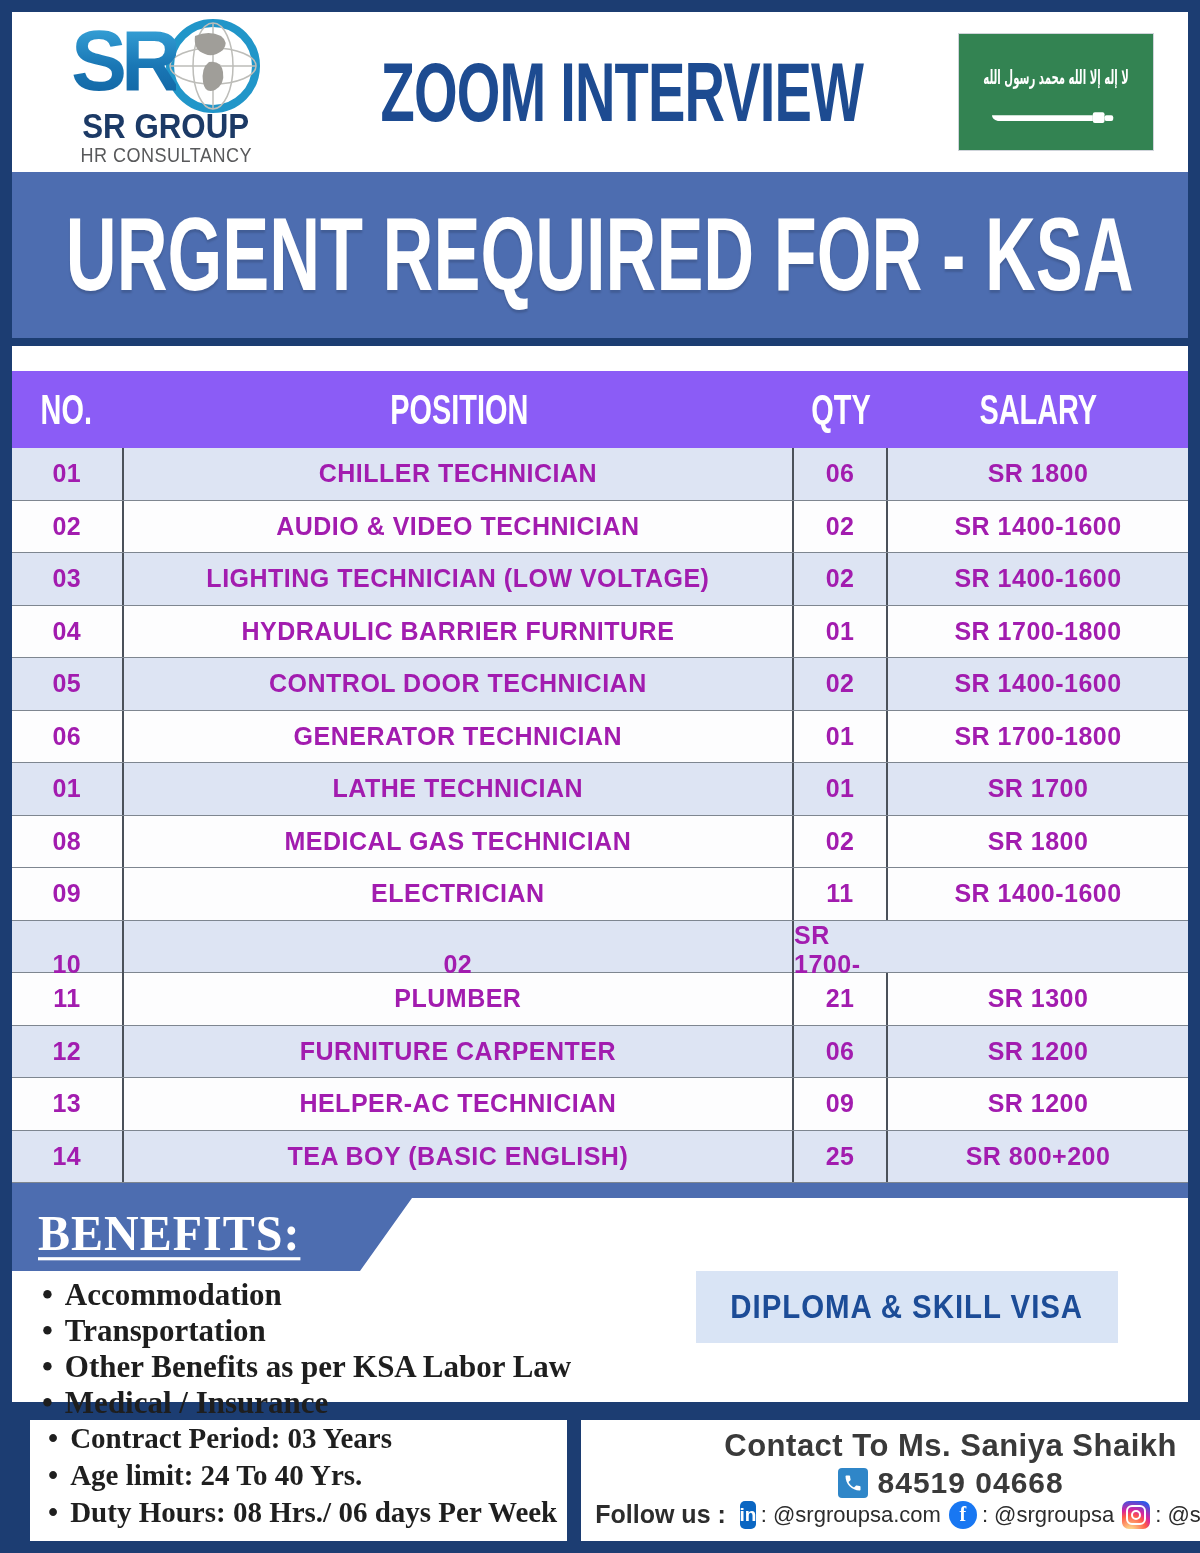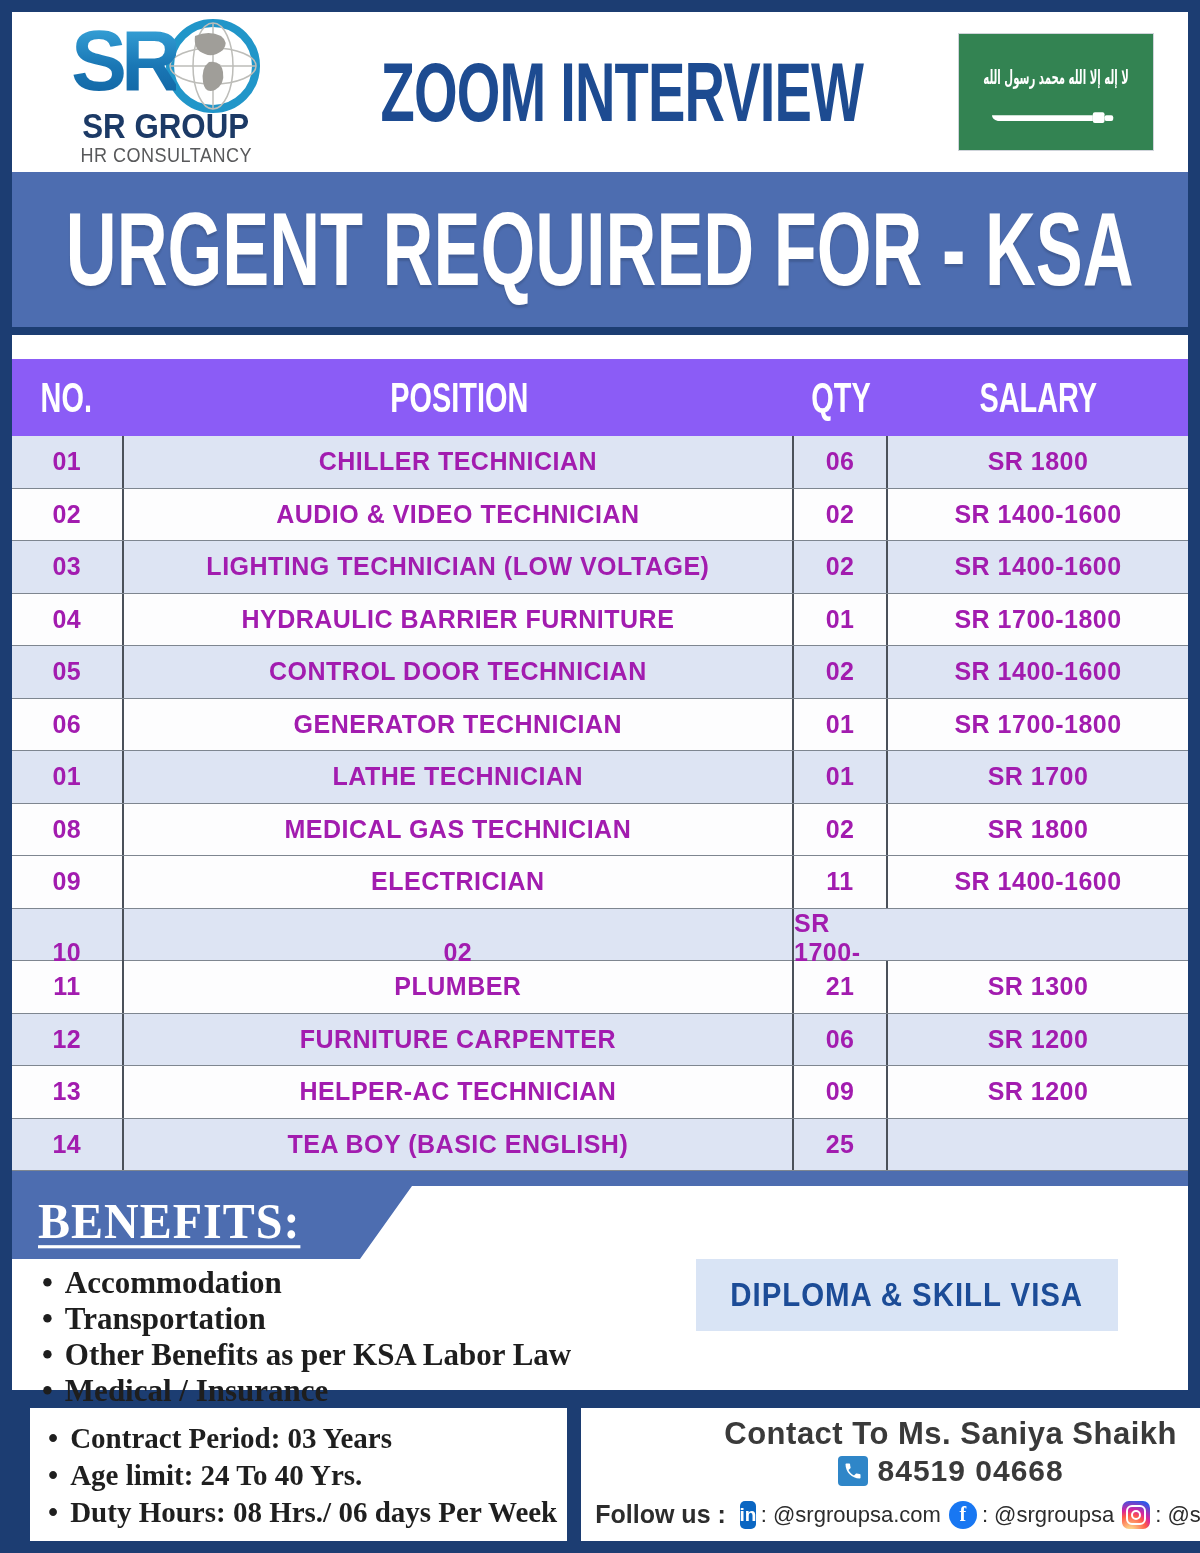--- a/index.html
+++ b/index.html
@@ -46,21 +46,21 @@
     clip-path: polygon(0 0, 100% 0, 100% 15px, 400px 15px, 348px 88px, 0 88px); position: relative; }
   .benefits-title { position: absolute; left: 26px; top: 22px; font-family: "Liberation Serif", serif; font-size: 48px; font-weight: 700; color: #ffffff; text-decoration: underline; text-underline-offset: 7px; text-decoration-thickness: 3px; letter-spacing: 1px; transform: scaleY(1.05); }
   .benefits-list { list-style: none; margin-top: 6px; padding-left: 30px; }
   .benefits-list li { font-family: "Liberation Serif", serif; font-size: 31px; font-weight: 700; color: #1e1e1e; line-height: 36px; }
   .benefits-list li::before { content: "\2022"; margin-right: 12px; }
   .visa-badge { position: absolute; right: 70px; top: 88px; width: 422px; height: 72px; background: #d9e4f5; display: flex; align-items: center; justify-content: center; }
   .visa-badge span { font-size: 31px; font-weight: 900; color: #1c4c97; letter-spacing: 1px; transform: scale(0.95,1.1); white-space: nowrap; }
 
   
   .footer { flex: 1; background: #1c3d72; display: flex; gap: 14px; padding: 18px 18px 0 18px; }
-  .terms-box { flex: 0 0 536px; background: #ffffff; padding: 12px 10px 10px 18px; }
+  .terms-box { flex: 0 0 536px; background: #ffffff; padding: 0 10px 10px 18px; }
   .terms-list { list-style: none; }
   .terms-list li { font-family: "Liberation Serif", serif; font-size: 29px; font-weight: 700; color: #1f1f1f; line-height: 37px; white-space: nowrap; }
   .terms-list li::before { content: "\2022"; margin-right: 12px; }
   .contact-box { flex: 1; background: #ffffff; padding: 8px 14px 6px 14px; display: flex; flex-direction: column; }
   .contact-title { text-align: center; font-size: 31px; font-weight: 700; color: #3a3a3a; letter-spacing: 0.5px; }
   .phone-row { display: flex; align-items: center; justify-content: center; gap: 10px; margin-top: 2px; }
   .phone-icon { width: 30px; height: 30px; border-radius: 4px; background: #2f86c8; display: flex; align-items: center; justify-content: center; }
   .phone-number { font-size: 30px; font-weight: 700; color: #3a3a3a; letter-spacing: 1px; }
   .follow-row { display: flex; align-items: center; gap: 8px; margin-top: auto; padding-bottom: 6px; }
   .follow-label { font-size: 25px; font-weight: 700; color: #2c2c2c; margin-right: 6px; white-space: nowrap; }
@@ -208,20 +208,21 @@
           <div class="cell c-no">13</div>
           <div class="cell c-pos">HELPER-AC TECHNICIAN</div>
           <div class="cell c-qty">09</div>
           <div class="cell c-sal">SR 1200</div>
         </div>
 
         <div class="trow shaded">
           <div class="cell c-no">14</div>
           <div class="cell c-pos">TEA BOY (BASIC ENGLISH)</div>
           <div class="cell c-qty">25</div>
+          <div class="cell c-sal">SR 800+200</div>
         </div>
       </div>
   </div>
 
   <div class="benefits">
     <div class="benefits-banner">
       <span class="benefits-title">BENEFITS:</span>
     </div>
     <ul class="benefits-list">
 

